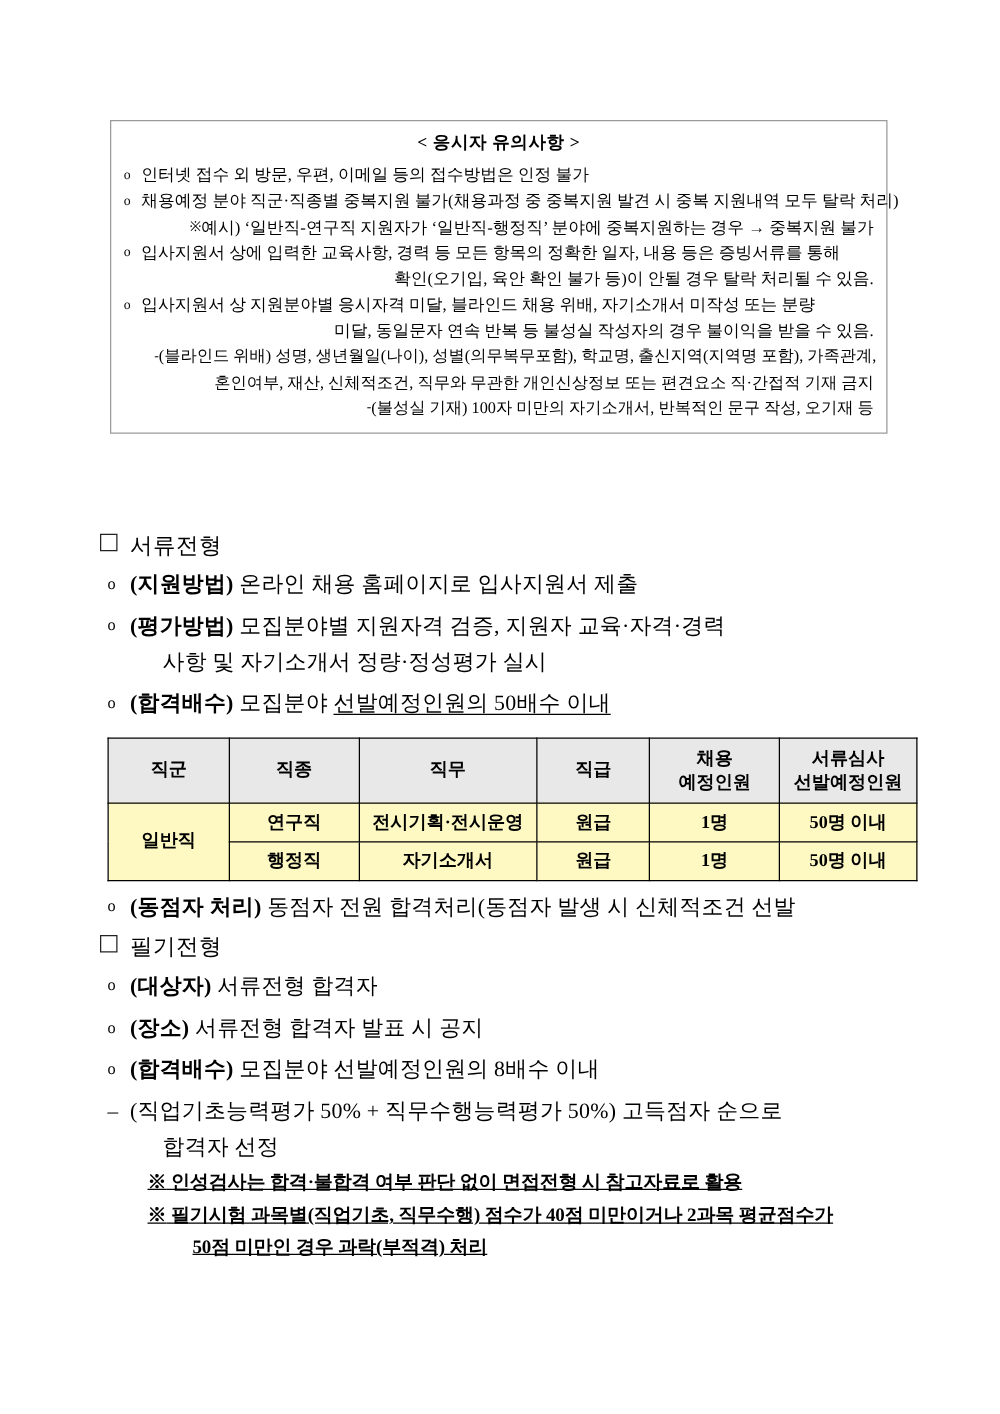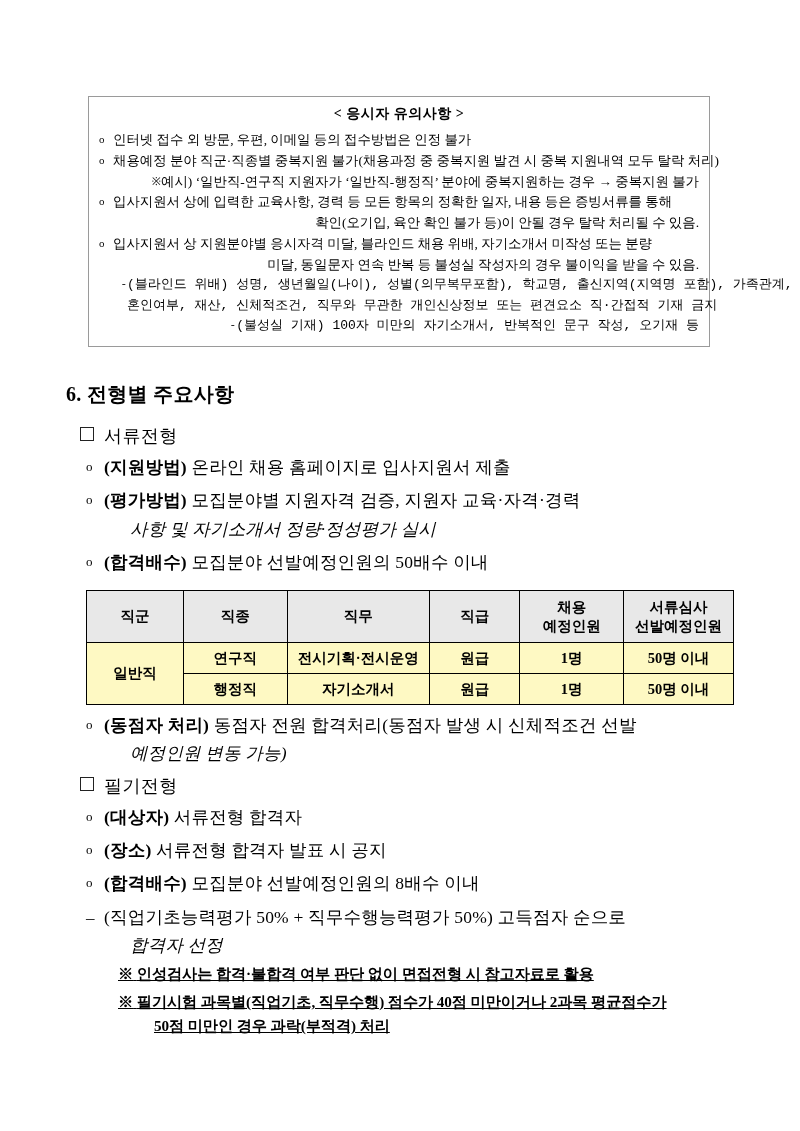--- a/index.html
+++ b/index.html
@@ -45,21 +45,21 @@
     line-height: 1.55;
     white-space: nowrap;
   }
   .bullet-o {
     display: inline-block;
     width: 14px;
     font-size: 11px;
     vertical-align: 1px;
   }
   .indent-1 { padding-left: 14px; text-align: right; }
-  .small { font-size: 13px; font-family: Liberation Mono, monospace; }
+  .small { font-size: 13px; }
 
   
   .section-head {
     position: absolute;
     left: 66px;
     top: 381px;
     font-size: 20px;
     font-weight: bold;
     letter-spacing: 0.3px;
   }
@@ -94,22 +94,22 @@
   }
   .item .mark {
     display: inline-block;
     width: 18px;
     text-indent: 0;
     font-size: 13px;
     vertical-align: 2px;
   }
   .item .mark.dash { font-size: 17px; vertical-align: 0px; }
   .item b { font-weight: bold; }
-  .item .cont { display: block; text-indent: 0; padding-left: 22px; font-style: italic; }
-  .underline { text-underline-offset: 3px; }
+  .item .cont { display: block; text-indent: 0; padding-left: 22px; }
+  .underline { text-decoration: underline; text-underline-offset: 3px; }
 
   .note {
     font-size: 15.2px;
     font-weight: bold;
     line-height: 1.6;
     padding-left: 56px;
     text-indent: -18px;
     margin-top: 3px;
     letter-spacing: -0.1px;
     text-decoration: underline;
@@ -176,21 +176,20 @@
     <div class="notice-line indent-1 small">
       <span class="bullet-o">-</span><span>(블라인드 위배) 성명, 생년월일(나이), 성별(의무복무포함), 학교명, 출신지역(지역명 포함), 가족관계,</span>
       <div class="indent-1">혼인여부, 재산, 신체적조건, 직무와 무관한 개인신상정보 또는 편견요소 직·간접적 기재 금지</div>
     </div>
 
     <div class="notice-line indent-1 small">
       <span class="bullet-o">-</span><span>(불성실 기재) 100자 미만의 자기소개서, 반복적인 문구 작성, 오기재 등</span>
     </div>
   </div>
 
-  <div class="section-head">6. 전형별 주요사항</div>
 
   <div class="content">
 
     <div class="sub-head">
       <span class="checkbox"></span><span>서류전형</span>
     </div>
 
     <div class="item">
       <span class="mark">o</span><b>(지원방법)</b> <span>온라인 채용 홈페이지로 입사지원서 제출</span>
     </div>
@@ -245,21 +244,20 @@
             <td class="cell">원급</td>
             <td class="cell">1명</td>
             <td class="cell">50명 이내</td>
           </tr>
         </tbody>
       </table>
     </div>
 
     <div class="item">
       <span class="mark">o</span><b>(동점자 처리)</b> <span>동점자 전원 합격처리(동점자 발생 시 신체적조건 선발</span>
-      <span class="cont">예정인원 변동 가능)</span>
     </div>
 
     <div class="sub-head" style="">
       <span class="checkbox"></span><span>필기전형</span>
     </div>
 
     <div class="item">
       <span class="mark">o</span><b>(대상자)</b> <span>서류전형 합격자</span>
     </div>
 

